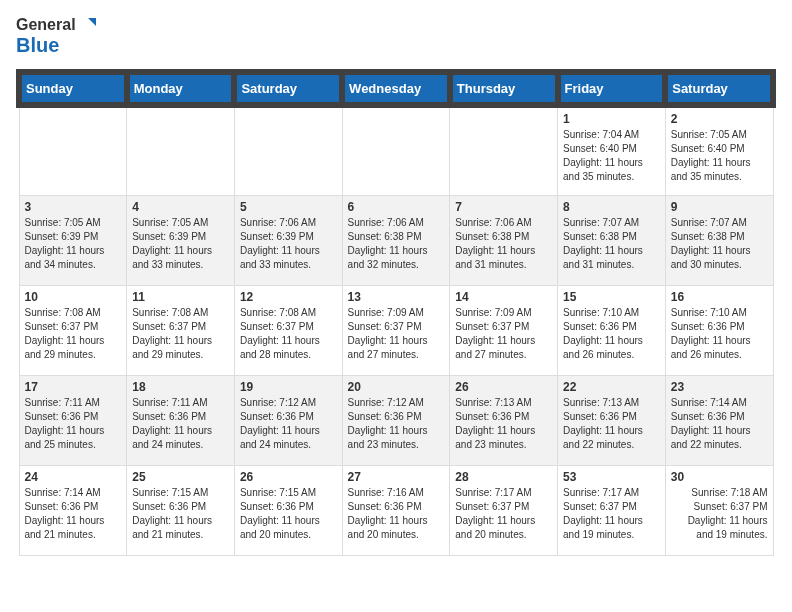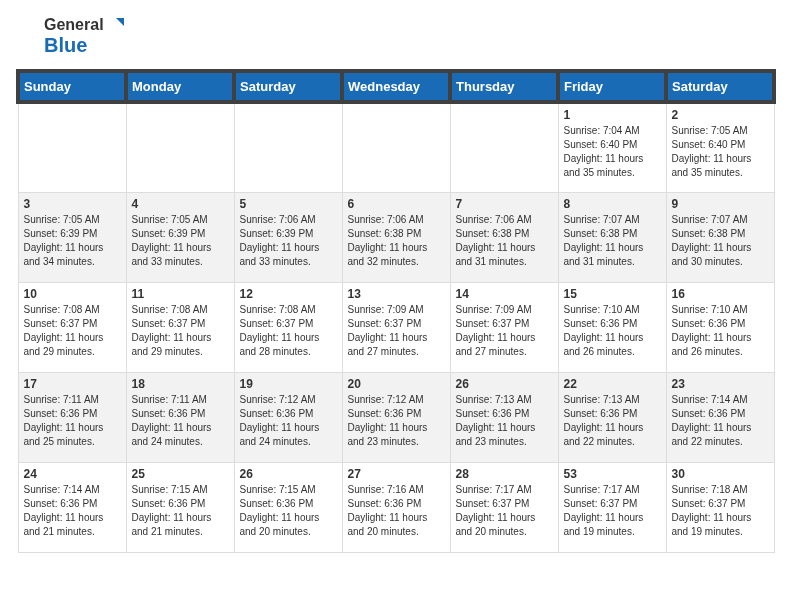--- a/index.html
+++ b/index.html
@@ -13,21 +13,20 @@
     .header {
       display: flex;
       align-items: flex-start;
       justify-content: space-between;
       margin-bottom: 12px;
     }
     .logo {
       display: flex;
       align-items: center;
       gap: 4px;
-      margin-left: 28px;
     }
     .title-block {
       text-align: right;
     }
     .month-title {
       font-size: 36px;
       font-weight: normal;
       color: #222;
     }
     .location {
@@ -39,21 +38,21 @@
       border-collapse: collapse;
       table-layout: fixed;
     }
     thead th {
       background: #1a6bb5;
       color: #fff;
       font-size: 13px;
       font-weight: bold;
       padding: 6px 4px;
       text-align: left;
-      border: 4px solid #404040;
+      border: 6px solid #404040;
     }
     tbody td {
       vertical-align: top;
       border: 1px solid #ddd;
       padding: 4px 5px;
       font-size: 10.5px;
       color: #333;
       min-height: 80px;
       height: 90px;
     }
@@ -294,19 +293,19 @@
 Daylight: 11 hours and 20 minutes.</div>
         </td>
         <td>
           <span class="day-num">53</span>
           <div class="day-info" style="white-space: pre-line;">Sunrise: 7:17 AM
 Sunset: 6:37 PM
 Daylight: 11 hours and 19 minutes.</div>
         </td>
         <td>
           <span class="day-num">30</span>
-          <div class="day-info" style="white-space: pre-line;">Sunrise: 7:18 AM
+          <div class="day-info" style="white-space: pre-line; text-align: right;">Sunrise: 7:18 AM
 Sunset: 6:37 PM
 Daylight: 11 hours and 19 minutes.</div>
         </td>
       </tr>
     </tbody>
 </table>
 
 </body></html>

